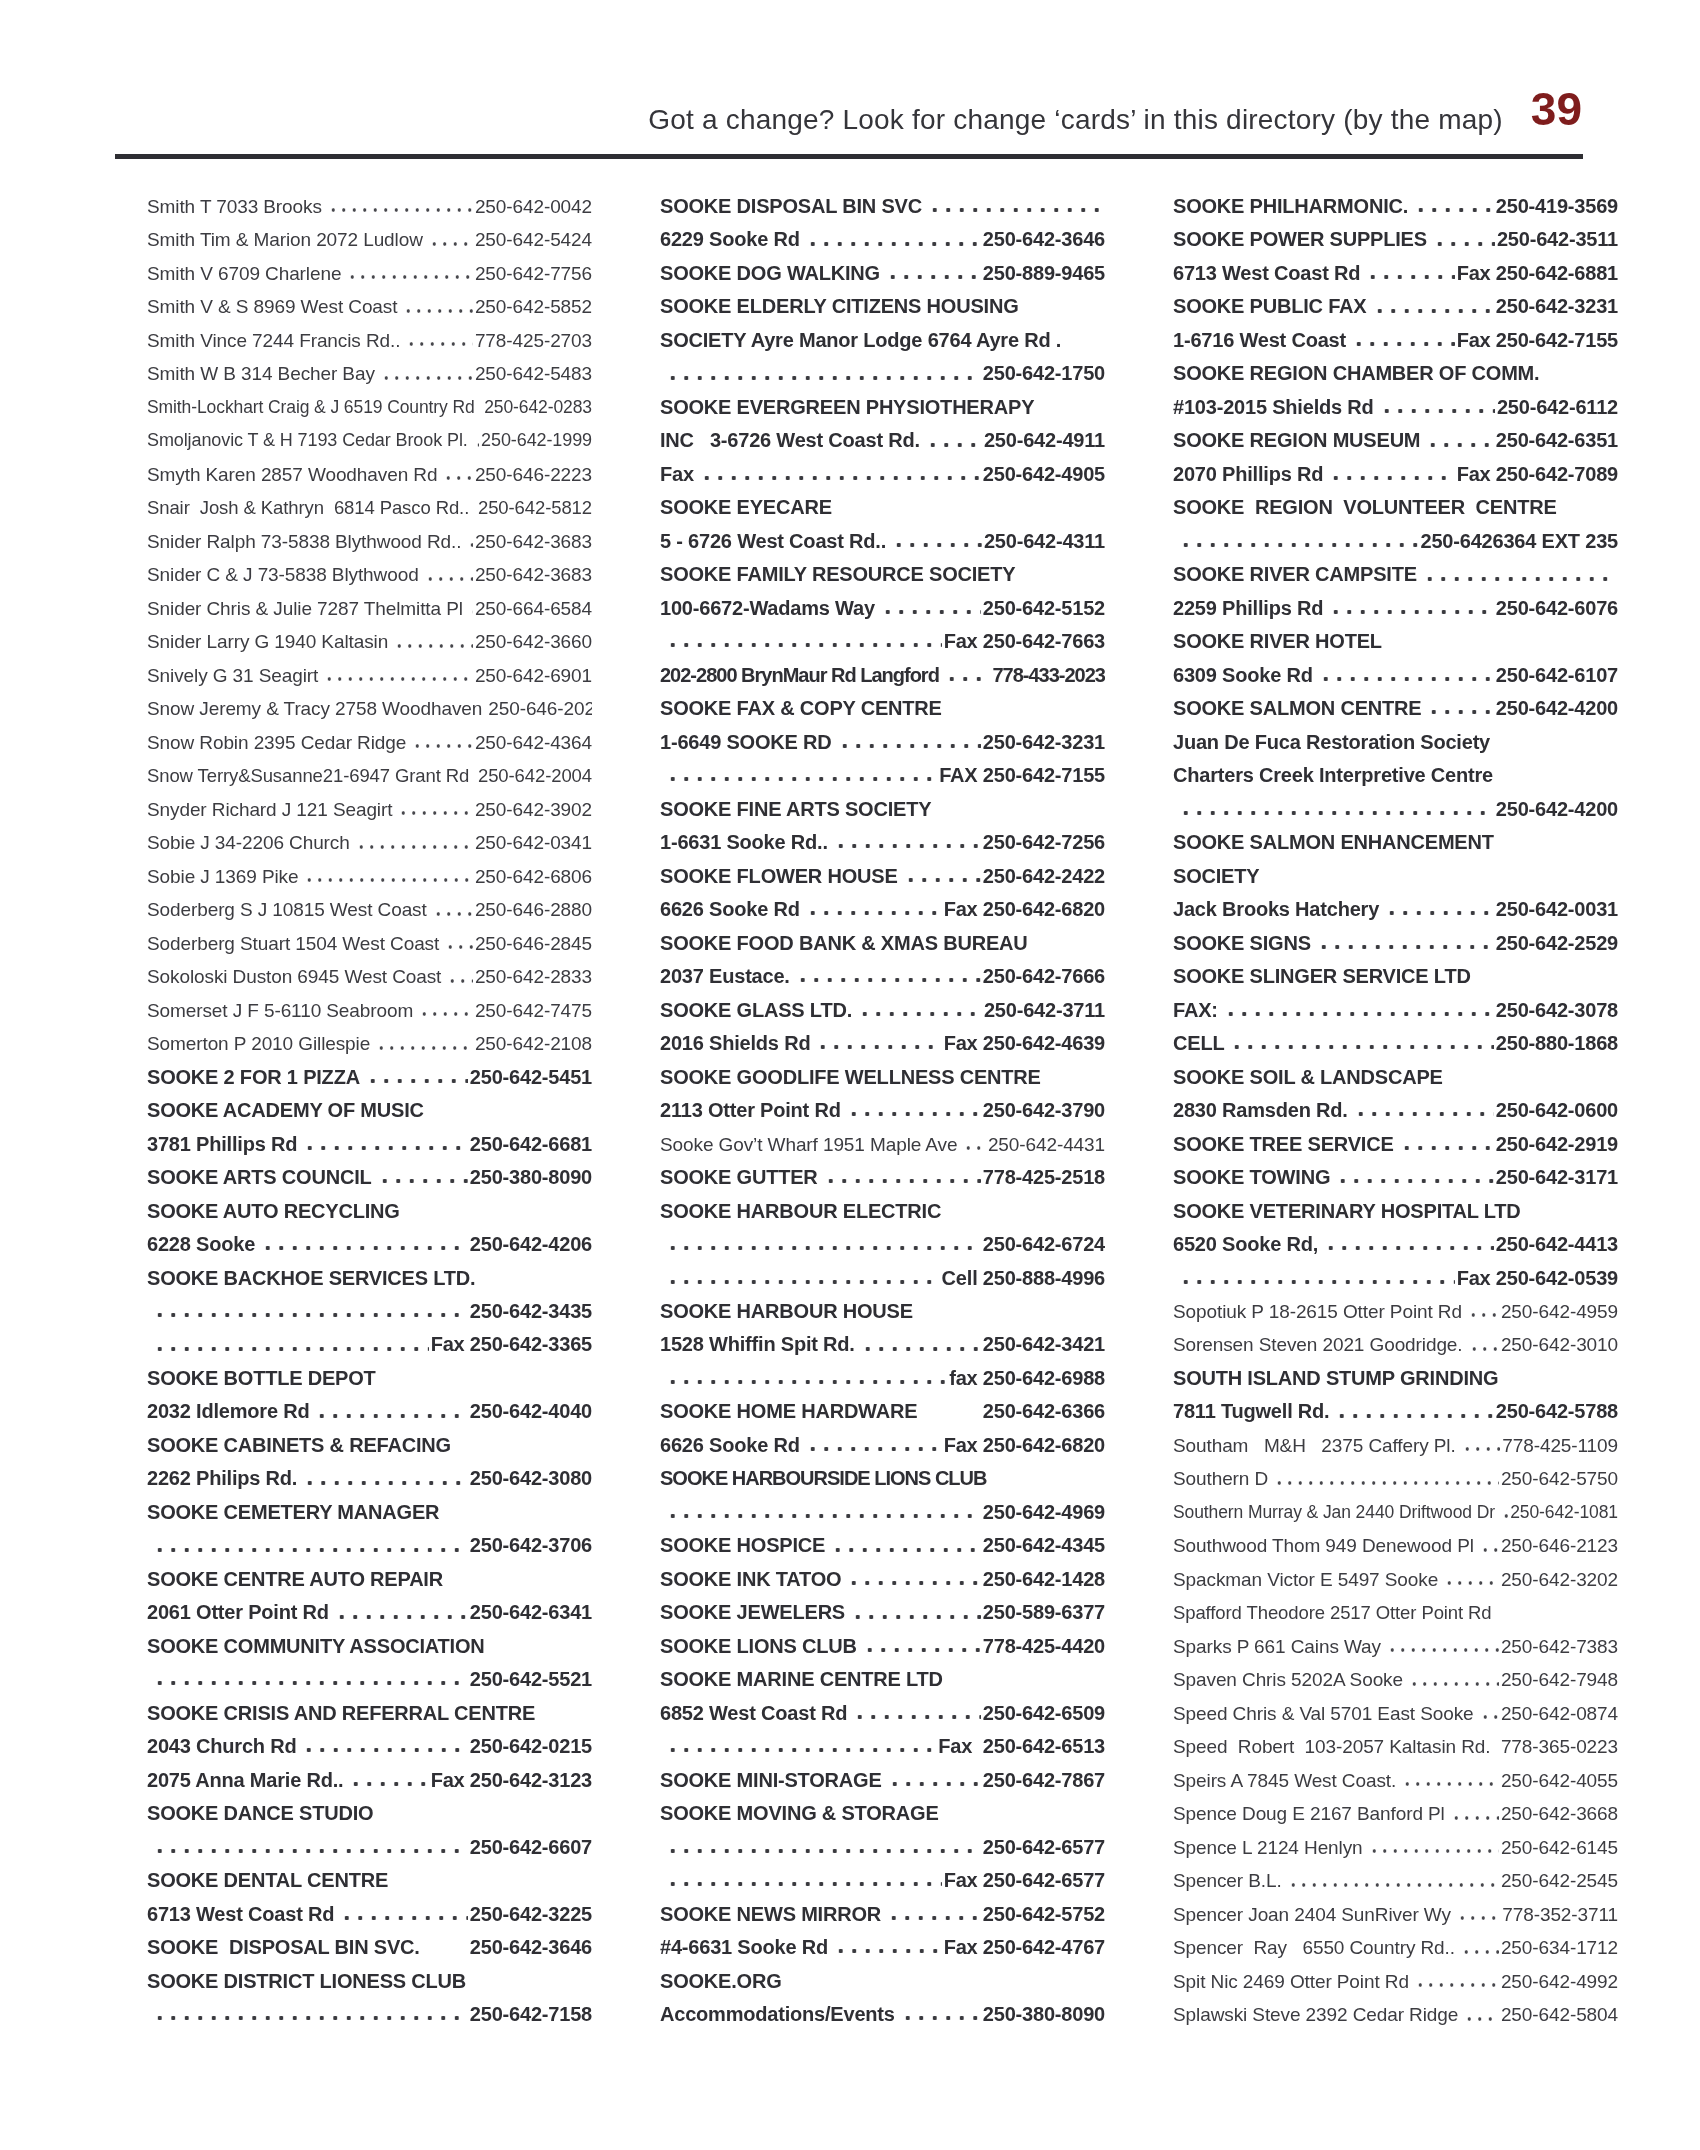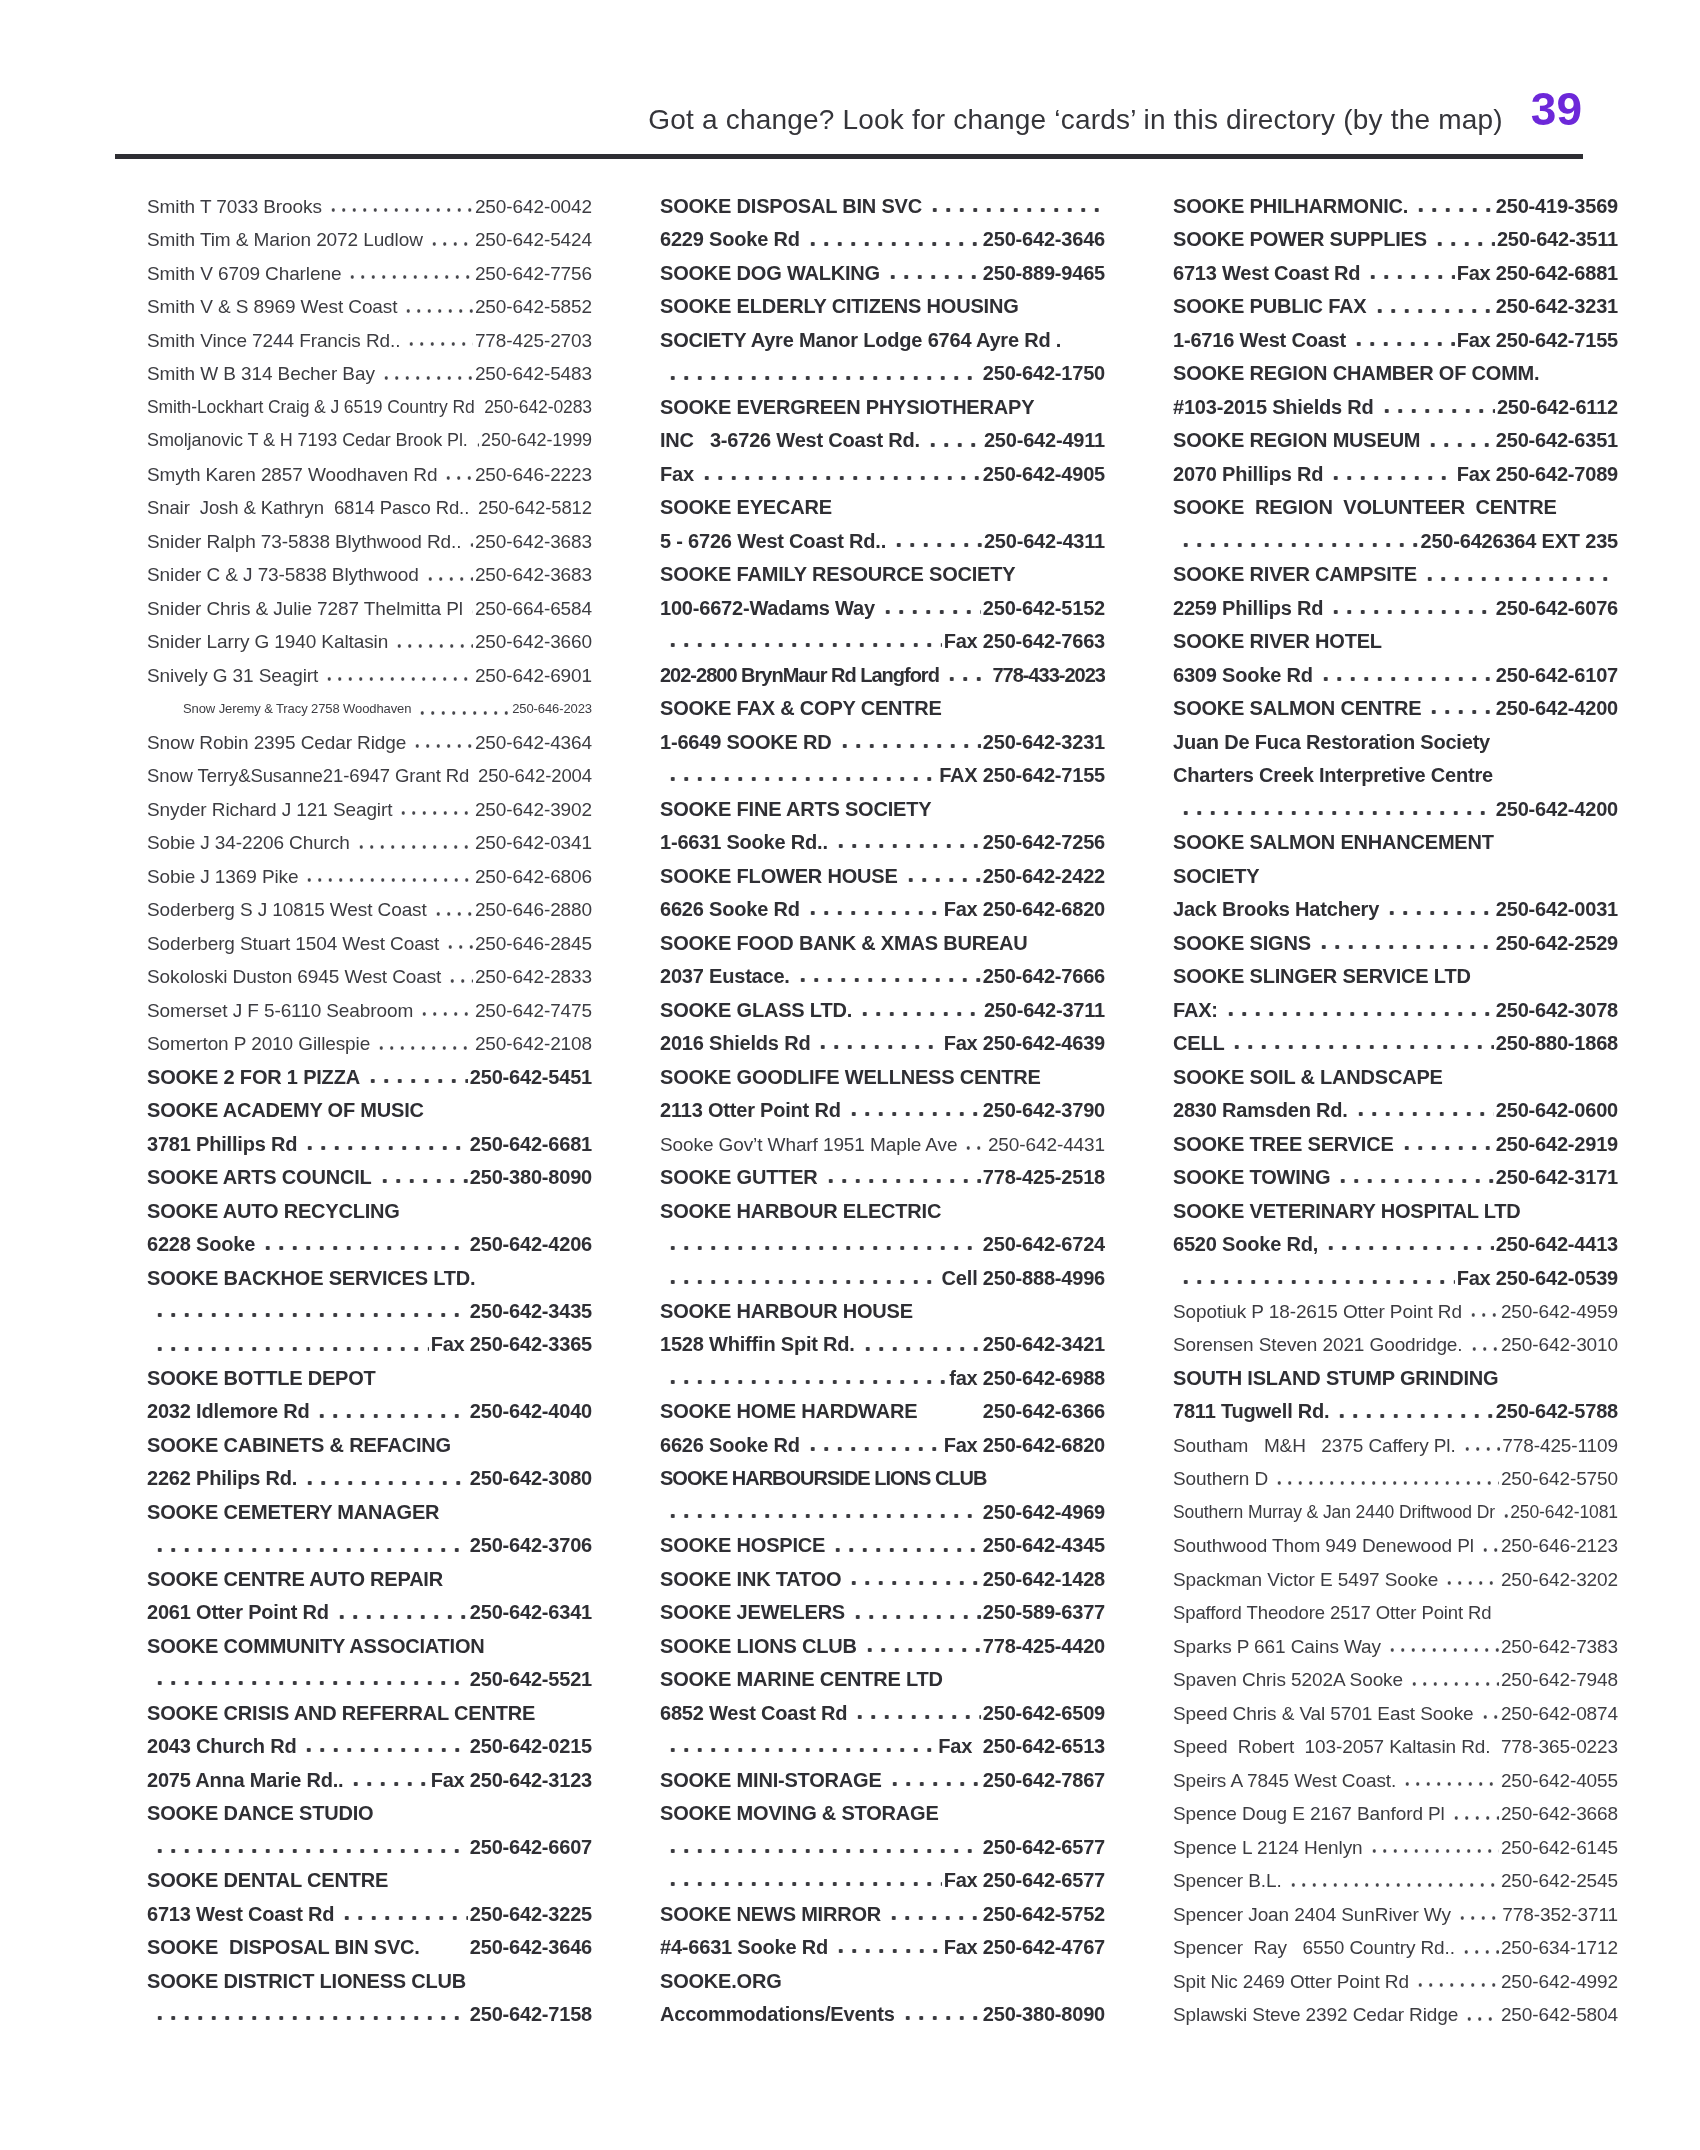--- a/index.html
+++ b/index.html
@@ -11,21 +11,21 @@
     font-family:"Liberation Sans", sans-serif;
   }
   .hdr{
     position:absolute;top:82px;right:118px;
     display:flex;align-items:flex-end;gap:28px;
   }
   .notice{
     font-size:28px;color:#35353a;letter-spacing:.2px;white-space:pre;
   }
   .pagenum{
-    font-size:46px;font-weight:bold;color:#6d28d9;
+    font-size:46px;font-weight:bold;color:#7f1d1d;
   }
   .rule{
     position:absolute;left:115px;right:117px;top:154px;height:5px;
     background:#2e2e33;
   }
   .cols{
     position:absolute;left:147px;top:190px;width:1423px;
     display:flex;gap:68px;
   }
   .col{flex:0 0 445px;width:445px;display:flex;flex-direction:column;}
@@ -128,21 +128,21 @@
         <div class="row r">
           <span class="name">Snider Larry G 1940 Kaltasin</span>
           <span class="mid dots"></span>
           <span class="num">250-642-3660</span>
         </div>
         <div class="row r">
           <span class="name">Snively G 31 Seagirt</span>
           <span class="mid dots"></span>
           <span class="num">250-642-6901</span>
         </div>
-        <div class="row r" style="font-size: 13px; margin-left: 36px;">
+        <div class="row r" style="font-size: 19px;">
           <span class="name">Snow Jeremy &amp; Tracy 2758 Woodhaven</span>
           <span class="mid dots"></span>
           <span class="num">250-646-2023</span>
         </div>
         <div class="row r">
           <span class="name">Snow Robin 2395 Cedar Ridge</span>
           <span class="mid dots"></span>
           <span class="num">250-642-4364</span>
         </div>
         <div class="row r" style="font-size: 18.5px;">

